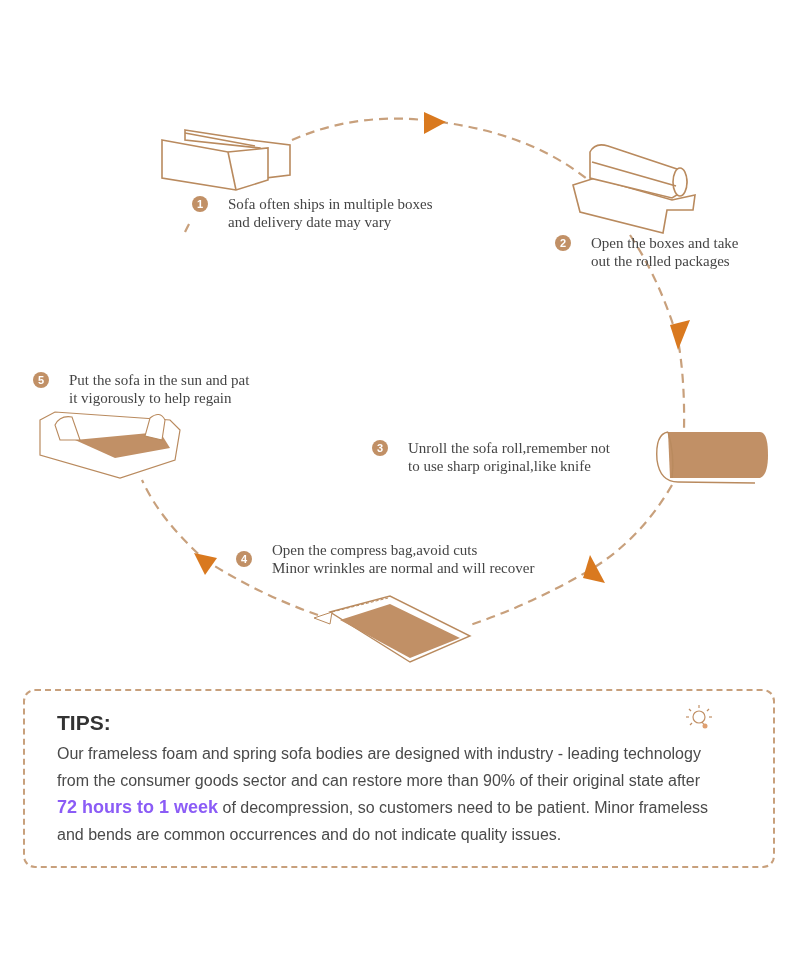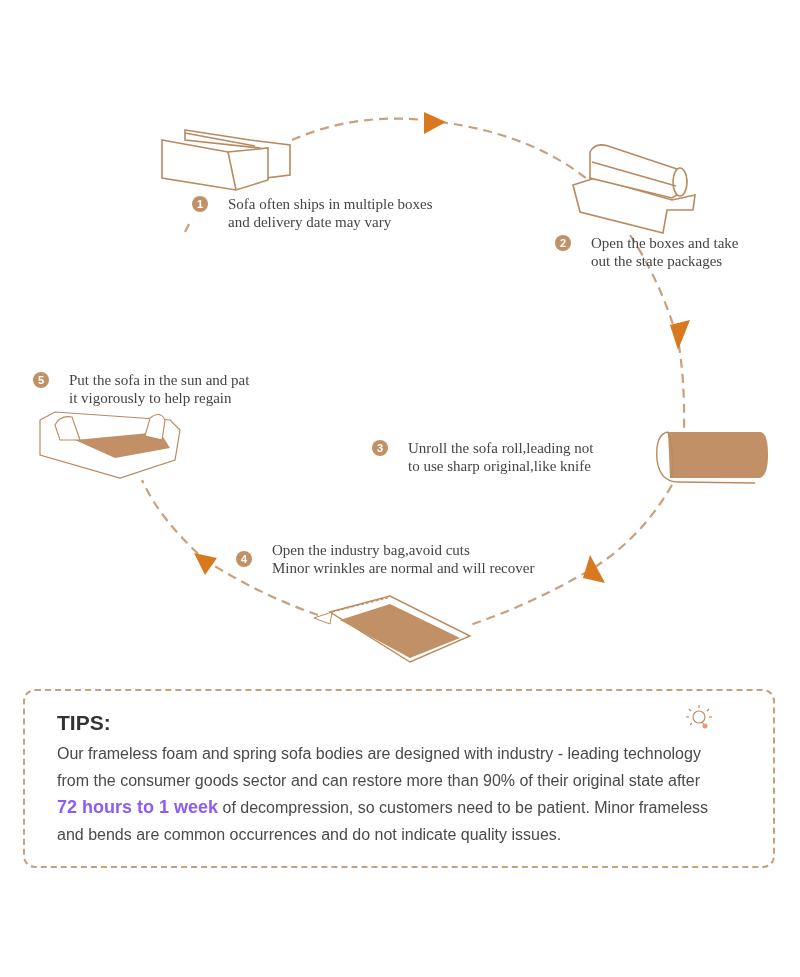--- a/index.html
+++ b/index.html
@@ -75,32 +75,32 @@
 
   <div class="step" style="left:192px; top:195px;">
     <span class="num">1</span>
     <span class="txt">Sofa often ships in multiple boxes</span>
     <span class="txt">and delivery date may vary</span>
   </div>
 
   <div class="step" style="left:555px; top:234px;">
     <span class="num">2</span>
     <span class="txt">Open the boxes and take</span>
-    <span class="txt">out the state packages</span>
+    <span class="txt">out the rolled packages</span>
   </div>
 
   <div class="step" style="left:372px; top:439px;">
     <span class="num">3</span>
-    <span class="txt">Unroll the sofa roll,leading not</span>
+    <span class="txt">Unroll the sofa roll,remember not</span>
     <span class="txt">to use sharp original,like knife</span>
   </div>
 
   <div class="step" style="left:236px; top:541px;">
     <span class="num" style="top:10px;">4</span>
-    <span class="txt">Open the industry bag,avoid cuts</span>
+    <span class="txt">Open the compress bag,avoid cuts</span>
     <span class="txt">Minor wrinkles are normal and will recover</span>
   </div>
 
   <div class="step" style="left:33px; top:371px;">
     <span class="num">5</span>
     <span class="txt">Put the sofa in the sun and pat</span>
     <span class="txt">it vigorously to help regain</span>
   </div>
 
   <div class="tips">

